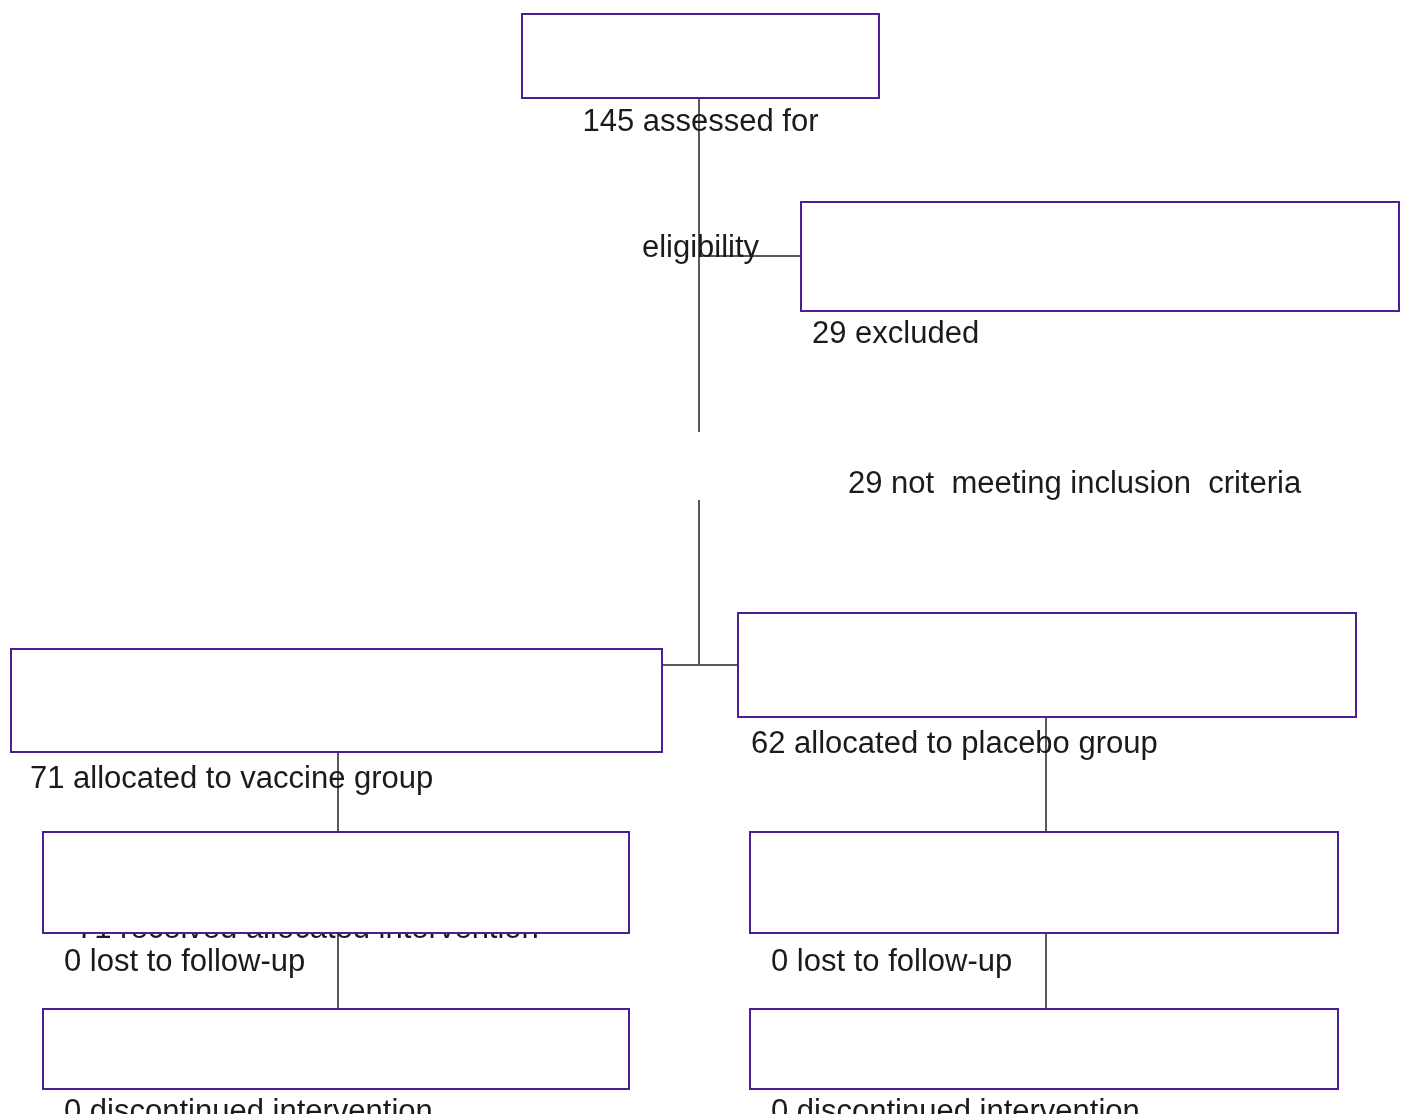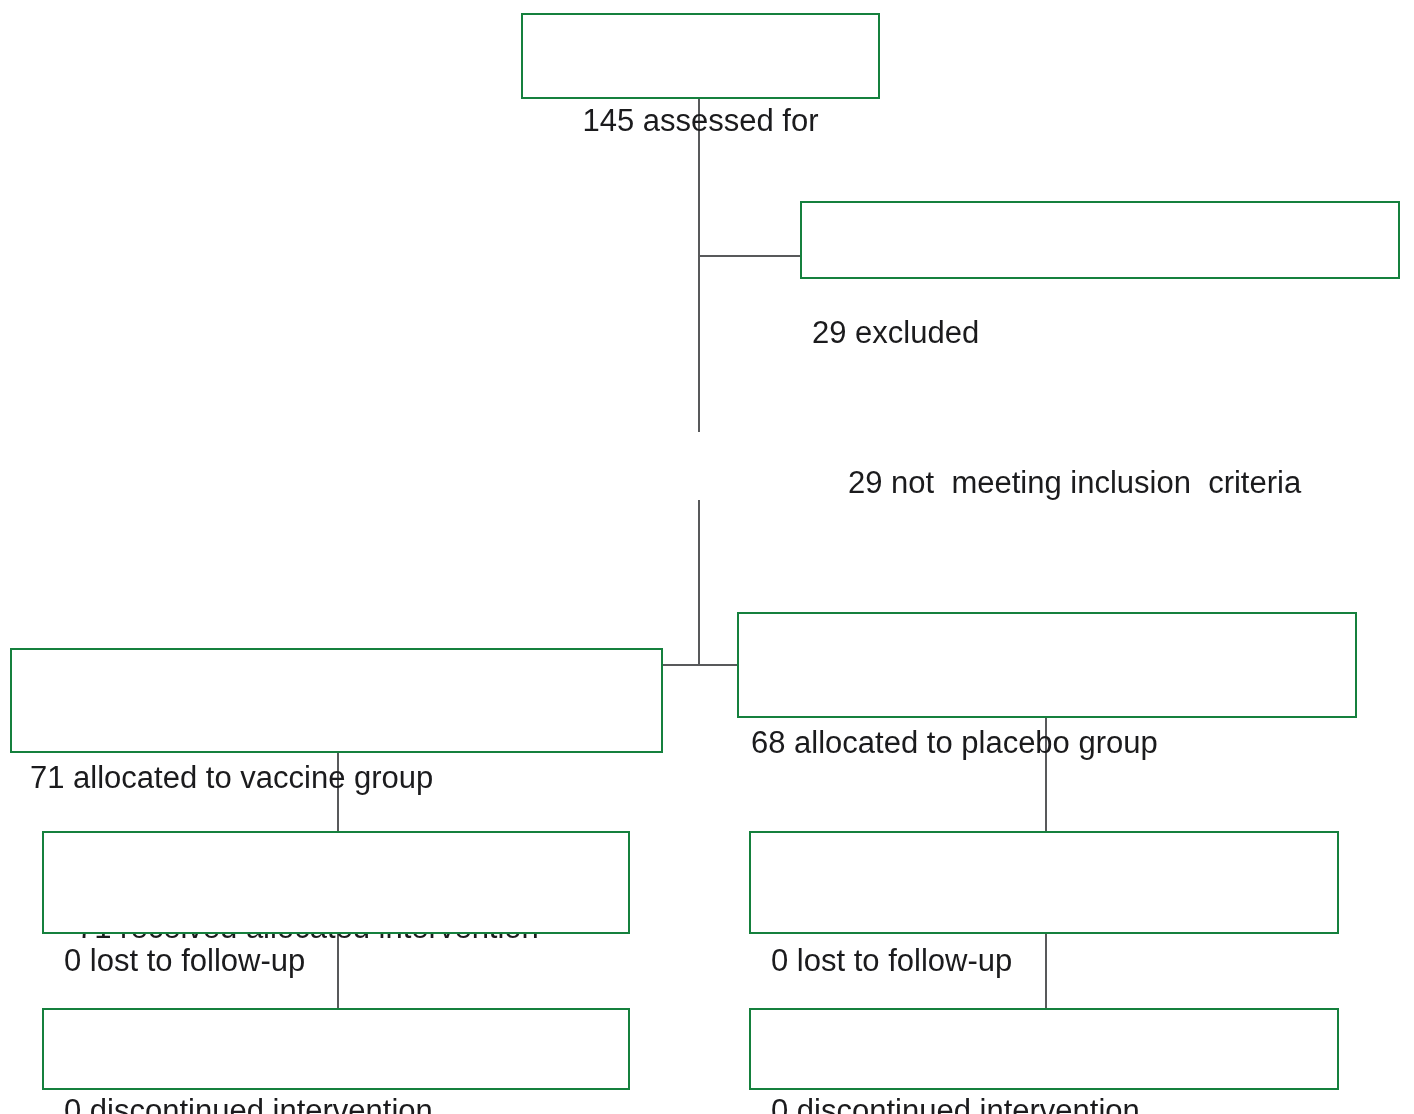--- a/index.html
+++ b/index.html
@@ -12,42 +12,42 @@
     width: 1414px;
     height: 1114px;
     background: #ffffff;
     font-family: "Liberation Sans", sans-serif;
     color: #1b1b1d;
     overflow: hidden;
   }
   .box {
     position: absolute;
     box-sizing: border-box;
-    border: 2px solid #15803d;
+    border: 2px solid #4c1d95;
     background: #ffffff;
     font-size: 31px;
     line-height: 50px;
     white-space: pre-wrap;
   }
   .box .bline {
     display: block;
     white-space: pre-wrap;
   }
   .centered {
     text-align: center;
   }
   .connector {
     position: absolute;
     background: #58595b;
   }
 
   
   #box-assessed   { left: 521px; top: 13px;  width: 359px; height: 86px;
                     line-height: 42px; padding-top: 1px; }
-  #box-excluded   { left: 800px; top: 201px; width: 600px; height: 78px;
+  #box-excluded   { left: 800px; top: 201px; width: 600px; height: 111px;
                     padding: 5px 0 12px 10px; }
   #box-excluded .indent { padding-left: 36px; }
   #box-randomized { left: 521px; top: 431px; width: 358px; height: 70px;
                     line-height: 66px; }
   #box-alloc-vaccine { left: 10px;  top: 613px; width: 653px; height: 105px;
                     padding: 3px 0 0 18px; margin-top: 35px; }
   #box-alloc-vaccine .indent { padding-left: 47px; }
   #box-alloc-placebo { left: 737px; top: 612px; width: 620px; height: 106px;
                     padding: 4px 0 0 12px; }
   #box-alloc-placebo .indent { padding-left: 30px; }
@@ -79,35 +79,36 @@
   <div class="connector" id="line-branch-excluded"></div>
   <div class="connector" id="line-randomized-split"></div>
   <div class="connector" id="line-split-horizontal"></div>
   <div class="connector" id="line-alloc-fu-vaccine"></div>
   <div class="connector" id="line-alloc-fu-placebo"></div>
   <div class="connector" id="line-fu-an-vaccine"></div>
   <div class="connector" id="line-fu-an-placebo"></div>
 
   <div class="box centered" id="box-assessed">
     <span class="bline">145 assessed for</span>
+    <span class="bline">eligibility</span>
   </div>
 
   <div class="box" id="box-excluded">
     <span class="bline">29 excluded</span>
     <span class="bline indent">29 not  meeting inclusion  criteria</span>
   </div>
 
 
   <div class="box" id="box-alloc-vaccine">
     <span class="bline">71 allocated to vaccine group</span>
     <span class="bline indent">71 received allocated intervention</span>
   </div>
 
   <div class="box" id="box-alloc-placebo">
-    <span class="bline">68 allocated to placebo group</span>
+    <span class="bline">62 allocated to placebo group</span>
     <span class="bline indent">45 received allocated intervention</span>
   </div>
 
   <div class="box" id="box-fu-vaccine">
     <span class="bline">0 lost to follow-up</span>
     <span class="bline">0 discontinued intervention</span>
   </div>
 
   <div class="box" id="box-fu-placebo">
     <span class="bline">0 lost to follow-up</span>

